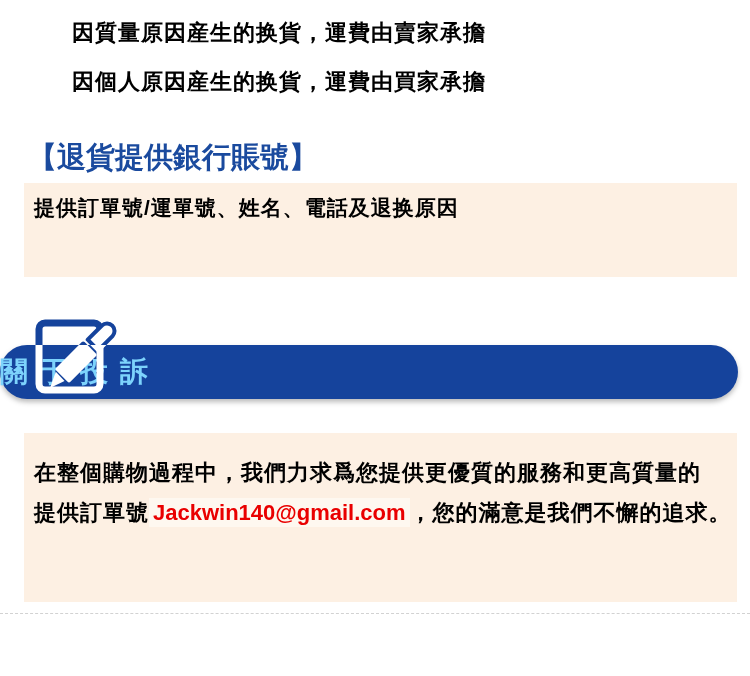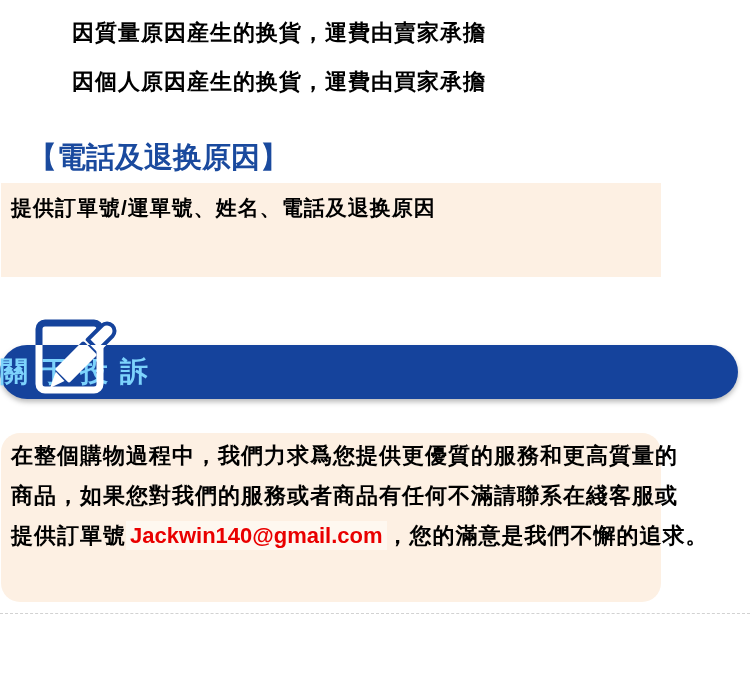--- a/index.html
+++ b/index.html
@@ -29,21 +29,21 @@
     white-space:nowrap;
   }
   .policy-line.l1{top:19px;}
   .policy-line.l2{top:68px;}
   .section-heading{
     position:absolute;left:28px;top:137px;
     font-size:29px;font-weight:bold;line-height:40px;
     color:var(--heading-blue);white-space:nowrap;
   }
   .peach-box{
-    position:absolute;left:1px;width:660px;
+    position:absolute;left:24px;width:713px;
     background:var(--box-peach);
   }
   .return-note-box{top:183px;height:94px;padding:6px 10px 0 10px;}
   .return-note-line{
     display:block;
     font-size:21px;font-weight:bold;line-height:38px;
     letter-spacing:1px;color:var(--text-black);
     white-space:nowrap;
   }
   .complaint-banner{
@@ -61,21 +61,21 @@
   }
   .note-icon-wrap{
     position:absolute;left:30px;top:300px;
     width:95px;height:105px;z-index:3;
   }
   .note-icon-wrap svg{display:block;width:95px;height:105px;}
   .g-top .stroke{stroke:var(--banner-blue);}
   .g-top .fillc{fill:var(--banner-blue);}
   .g-bot .stroke{stroke:#ffffff;}
   .g-bot .fillc{fill:#ffffff;}
-  .complaint-box{top:433px;height:169px;padding:3px 10px 0 10px;border-radius:19px;}
+  .complaint-box{top:433px;height:169px;padding:20px 10px 0 10px;}
   .complaint-text{
     font-size:22px;font-weight:bold;line-height:40px;
     letter-spacing:1px;color:var(--text-black);
   }
   .complaint-text .bl{display:block;white-space:nowrap;}
   .email-link{
     color:var(--email-red);
     background:var(--email-bg);
     text-decoration:none;
     padding:2px 4px;
@@ -88,21 +88,21 @@
   }
 </style>
 </head>
 <body>
 
 <div class="page">
 
   <div class="policy-line l2">因個人原因産生的换貨，運費由買家承擔</div>
   <div class="policy-line l1">因質量原因産生的换貨，運費由賣家承擔</div>
 
-  <h2 class="section-heading">【電話及退换原因】</h2>
+  <h2 class="section-heading">【退貨提供銀行賬號】</h2>
 
   <div class="peach-box return-note-box">
     <span class="return-note-line">提供訂單號/運單號、姓名、電話及退换原因</span>
   </div>
 
   <div class="complaint-banner">
     <div class="banner-title">關于投訴</div>
   </div>
 
   <div class="note-icon-wrap">
@@ -128,20 +128,19 @@
         <polygon class="stroke fillc" points="39,80.4 27.7,69.1 53.2,43.5 64.4,54.9" stroke-width="4" stroke-linejoin="round"></polygon>
         <path class="stroke fillc" d="M68.3 50.3 L82.5 36.1 A7.5 7.5 0 0 0 71.9 25.5 L57.7 39.7 Z" stroke-width="4" stroke-linejoin="round"></path>
         <polygon class="fillc" points="20,88 34.5,81 25.8,71.8"></polygon>
       </g>
     </svg>
   </div>
 
   <div class="peach-box complaint-box">
     <div class="complaint-text">
       <span class="bl">在整個購物過程中，我們力求爲您提供更優質的服務和更高質量的</span>
-      <span class="bl">商品，如果您對我們的服務或者商品有任何不滿請聯系在綫客服或</span>
       <span class="bl"><span>提供訂單號</span><a class="email-link" href="#">Jackwin140@gmail.com</a><span>，您的滿意是我們不懈的追求。</span></span>
     </div>
   </div>
 
   <div class="dashed-separator"></div>
 
 </div>
 
 </body></html>

